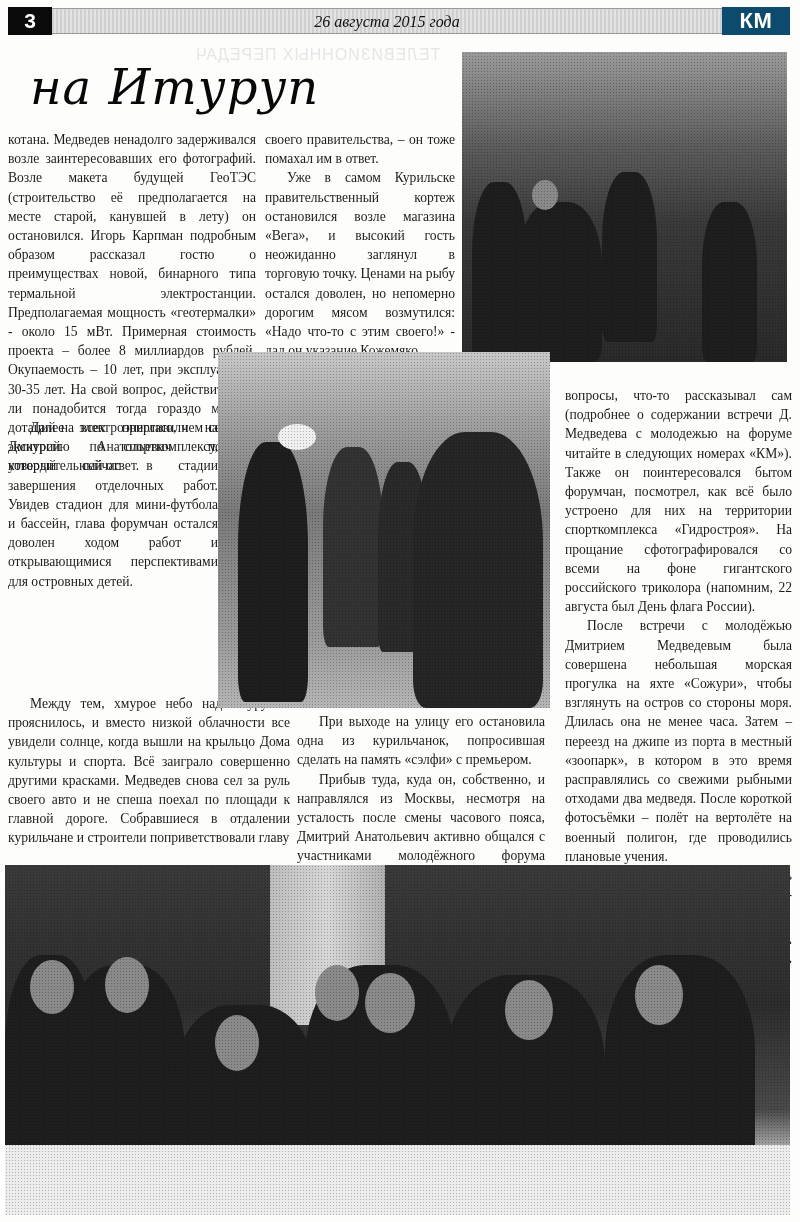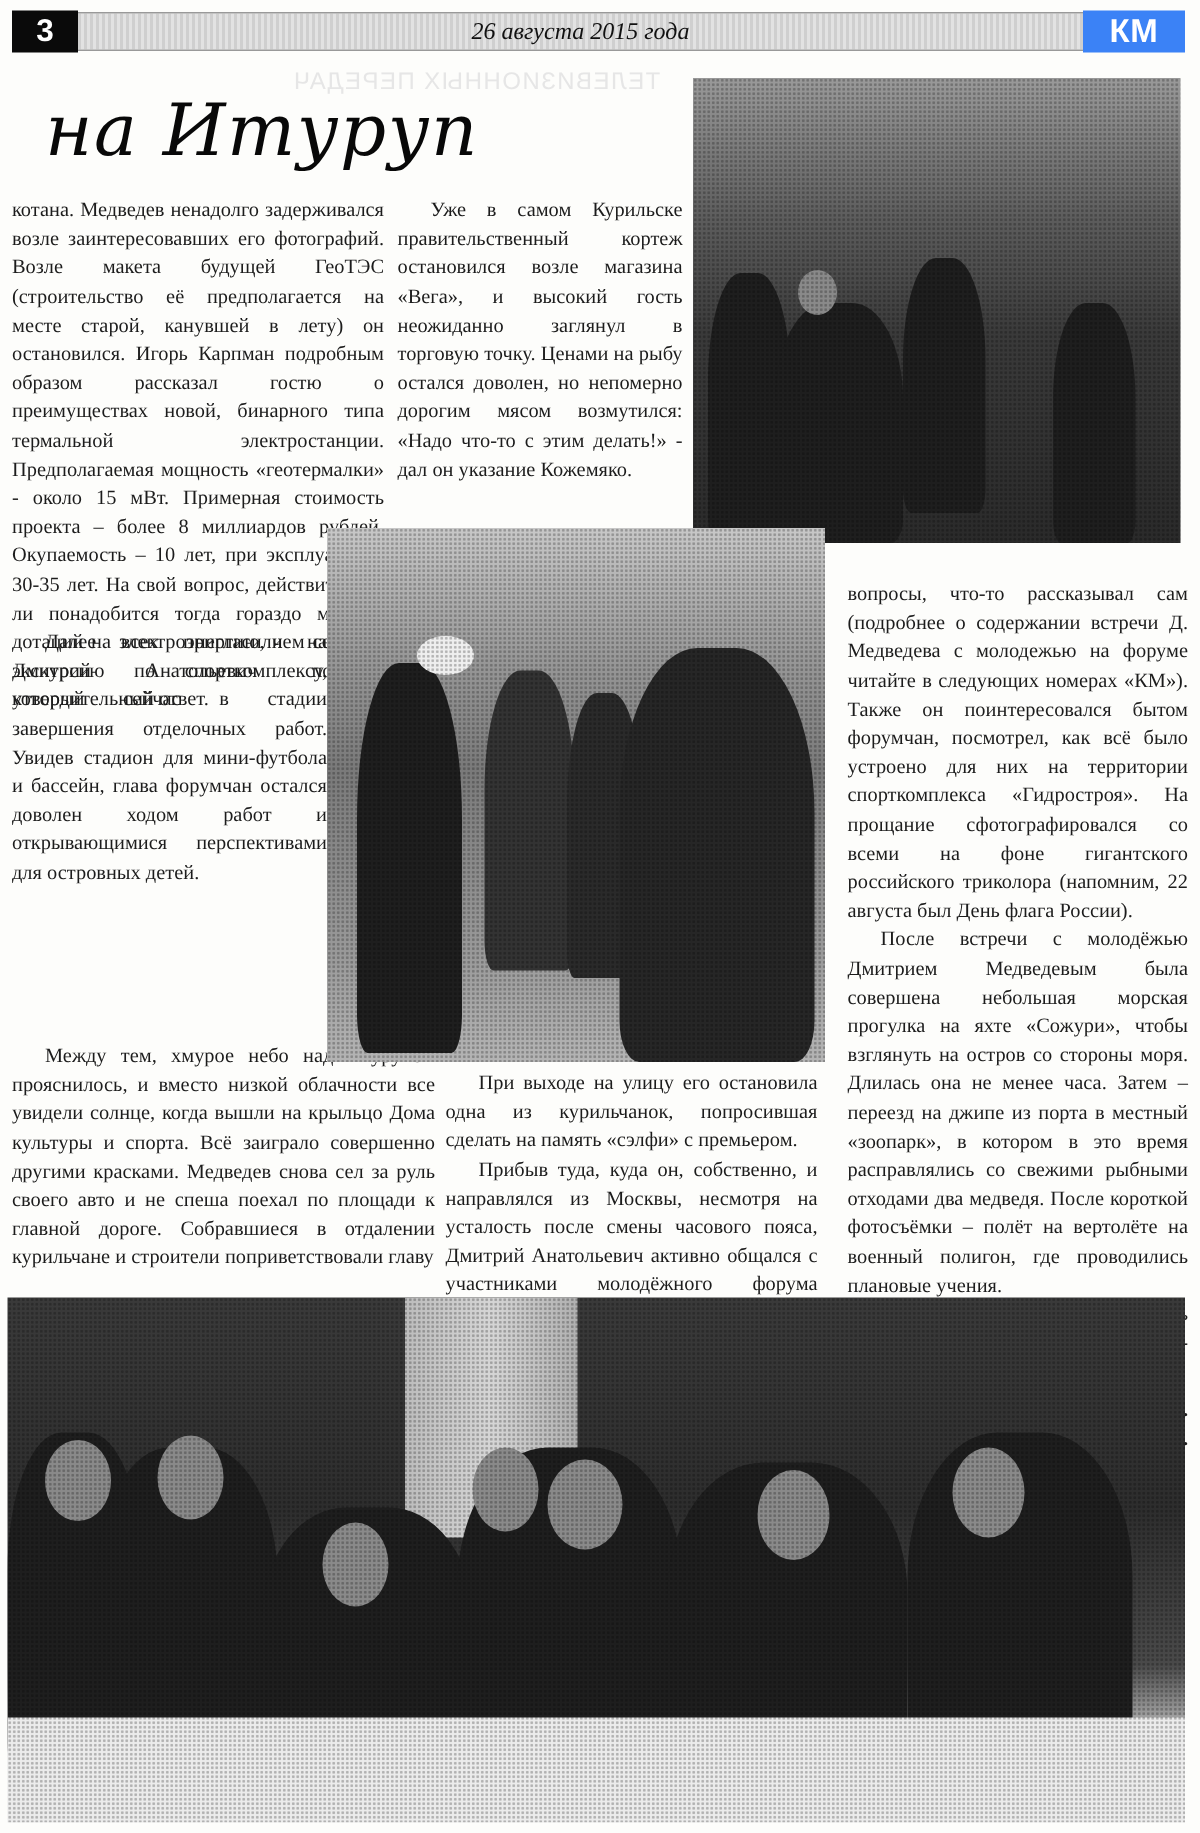--- a/index.html
+++ b/index.html
@@ -7,21 +7,21 @@
   body { position: relative; font-family: "Liberation Serif", "DejaVu Serif", serif; color: #1a1a1a; }
 
   
   .hdr { position: absolute; left: 8px; top: 7px; width: 782px; height: 28px; }
   .hdr-band { position: absolute; left: 44px; top: 1px; right: 68px; height: 26px;
     background: repeating-linear-gradient(90deg, #cfcfcf 0 2px, #e2e2e2 2px 4px);
     border-top: 1px solid #999; border-bottom: 1px solid #999; }
   .hdr-num { position: absolute; left: 0; top: 0; width: 44px; height: 28px; background: #0a0a0a; color: #fff;
     font-family: "Liberation Sans", sans-serif; font-weight: bold; font-size: 21px; line-height: 28px; text-align: center; }
   .hdr-date { position: absolute; left: 0; right: 0; top: 0; text-align: center; font-style: italic; font-size: 16px; line-height: 26px; color: #111; }
-  .hdr-brand { position: absolute; right: 0; top: 0; width: 68px; height: 28px; background: #3b82f6; color: #fff;
+  .hdr-brand { position: absolute; right: 0; top: 0; width: 68px; height: 28px; background: #0c4a6e; color: #fff;
     font-family: "Liberation Sans", sans-serif; font-weight: bold; font-size: 22px; line-height: 28px; text-align: center; letter-spacing: 0.5px; }
 
   .ghost { position: absolute; left: 195px; top: 46px; font-family: "Liberation Sans", sans-serif; font-size: 16px; color: #e6e6e6;
     transform: scaleX(-1); letter-spacing: 1px; white-space: nowrap; }
 
   .title { position: absolute; left: 30px; top: 52px; font-family: "DejaVu Serif", serif; font-weight: normal; font-style: italic;
     font-size: 48px; line-height: 70px; color: #080808; letter-spacing: 1px; }
 
   .col { position: absolute; font-size: 13.6px; line-height: 19.2px; text-align: justify; hyphens: manual; color: #1c1c1c; }
   .col p { text-indent: 0; }
@@ -71,21 +71,22 @@
   <p>котана. Медведев ненадолго задерживался возле заинтересовавших его фотографий. Возле макета будущей ГеоТЭС (строительство её предполагается на месте старой, канувшей в лету) он остановился. Игорь Карпман подробным образом рассказал гостю о преимуществах новой, бинарного типа термальной электростанции. Предполагаемая мощность «геотермалки» - около 15 мВт. Примерная стоимость проекта – более 8 миллиардов рублей. Окупаемость – 10 лет, при эксплуатации 30-35 лет. На свой вопрос, действительно ли понадобится тогда гораздо меньше дотаций на электроэнергию, чем сегодня, Дмитрий Анатольевич получил утвердительный ответ.</p>
 </div>
 <div class="col" style="left:8px;top:418px;width:210px;">
   <p class="ind">Далее всех пригласили на экскурсию по спорткомплексу, который сейчас в стадии завершения отделочных работ. Увидев стадион для мини-футбола и бассейн, глава форумчан остался доволен ходом работ и открывающимися перспективами для островных детей.</p>
 </div>
 <div class="col" style="left:8px;top:694px;width:282px;">
   <p class="ind">Между тем, хмурое небо над Итурупом прояснилось, и вместо низкой облачности все увидели солнце, когда вышли на крыльцо Дома культуры и спорта. Всё заиграло совершенно другими красками. Медведев снова сел за руль своего авто и не спеша поехал по площади к главной дороге. Собравшиеся в отдалении курильчане и строители поприветствовали главу</p>
 </div>
 
 <div class="col" style="left:265px;top:130px;width:190px;">
-  <p class="ind">Уже в самом Курильске правительственный кортеж остановился возле магазина «Вега», и высокий гость неожиданно заглянул в торговую точку. Ценами на рыбу остался доволен, но непомерно дорогим мясом возмутился: «Надо что-то с этим делать!» - дал он указание Кожемяко.</p>
+  <p>своего правительства, – он тоже помахал им в ответ.</p>
+  <p class="ind">Уже в самом Курильске правительственный кортеж остановился возле магазина «Вега», и высокий гость неожиданно заглянул в торговую точку. Ценами на рыбу остался доволен, но непомерно дорогим мясом возмутился: «Надо что-то с этим своего!» - дал он указание Кожемяко.</p>
 </div>
 
 <div class="photo" id="photo-mid">
   <div class="fig" style="left:20px;top:90px;width:70px;height:260px;"></div>
   <div class="head" style="left:60px;top:72px;width:38px;height:26px;background:#efefef;"></div>
   <div class="fig" style="left:105px;top:95px;width:60px;height:200px;background:#333;"></div>
   <div class="fig" style="left:160px;top:110px;width:50px;height:190px;background:#2a2a2a;"></div>
   <div class="fig" style="left:195px;top:80px;width:130px;height:276px;background:#262626;"></div>
   <div class="grain"></div>
 </div>

